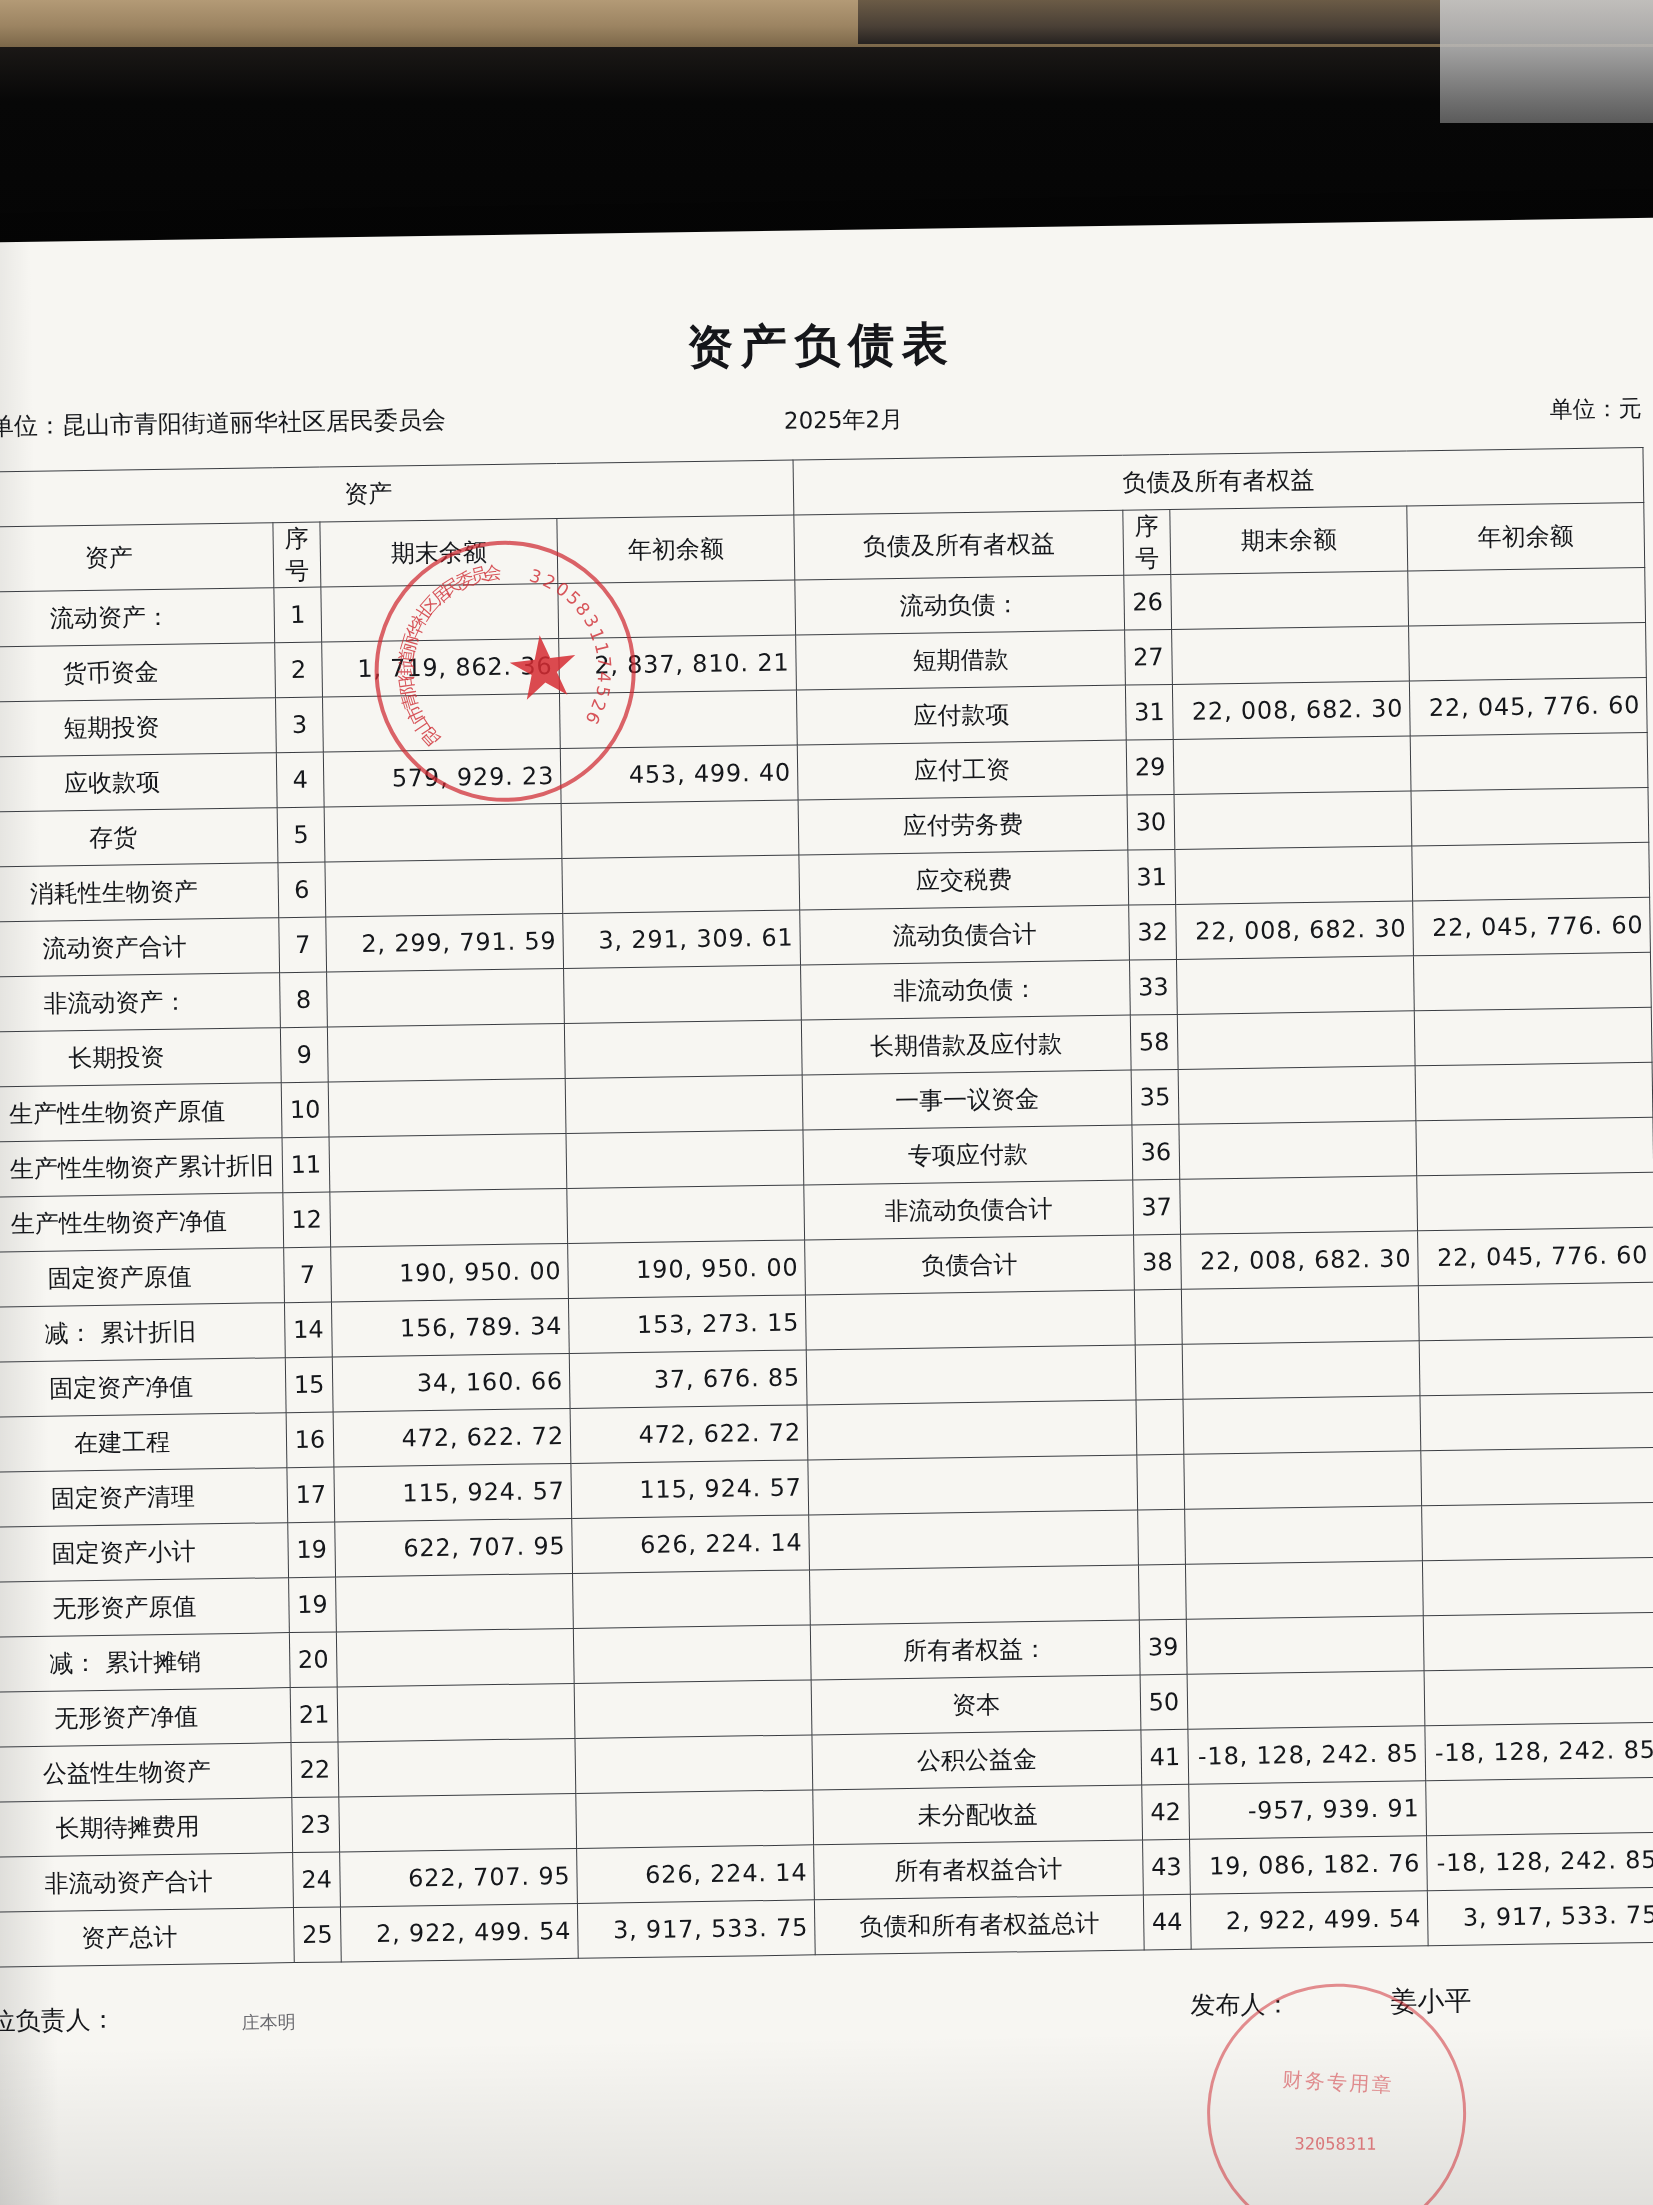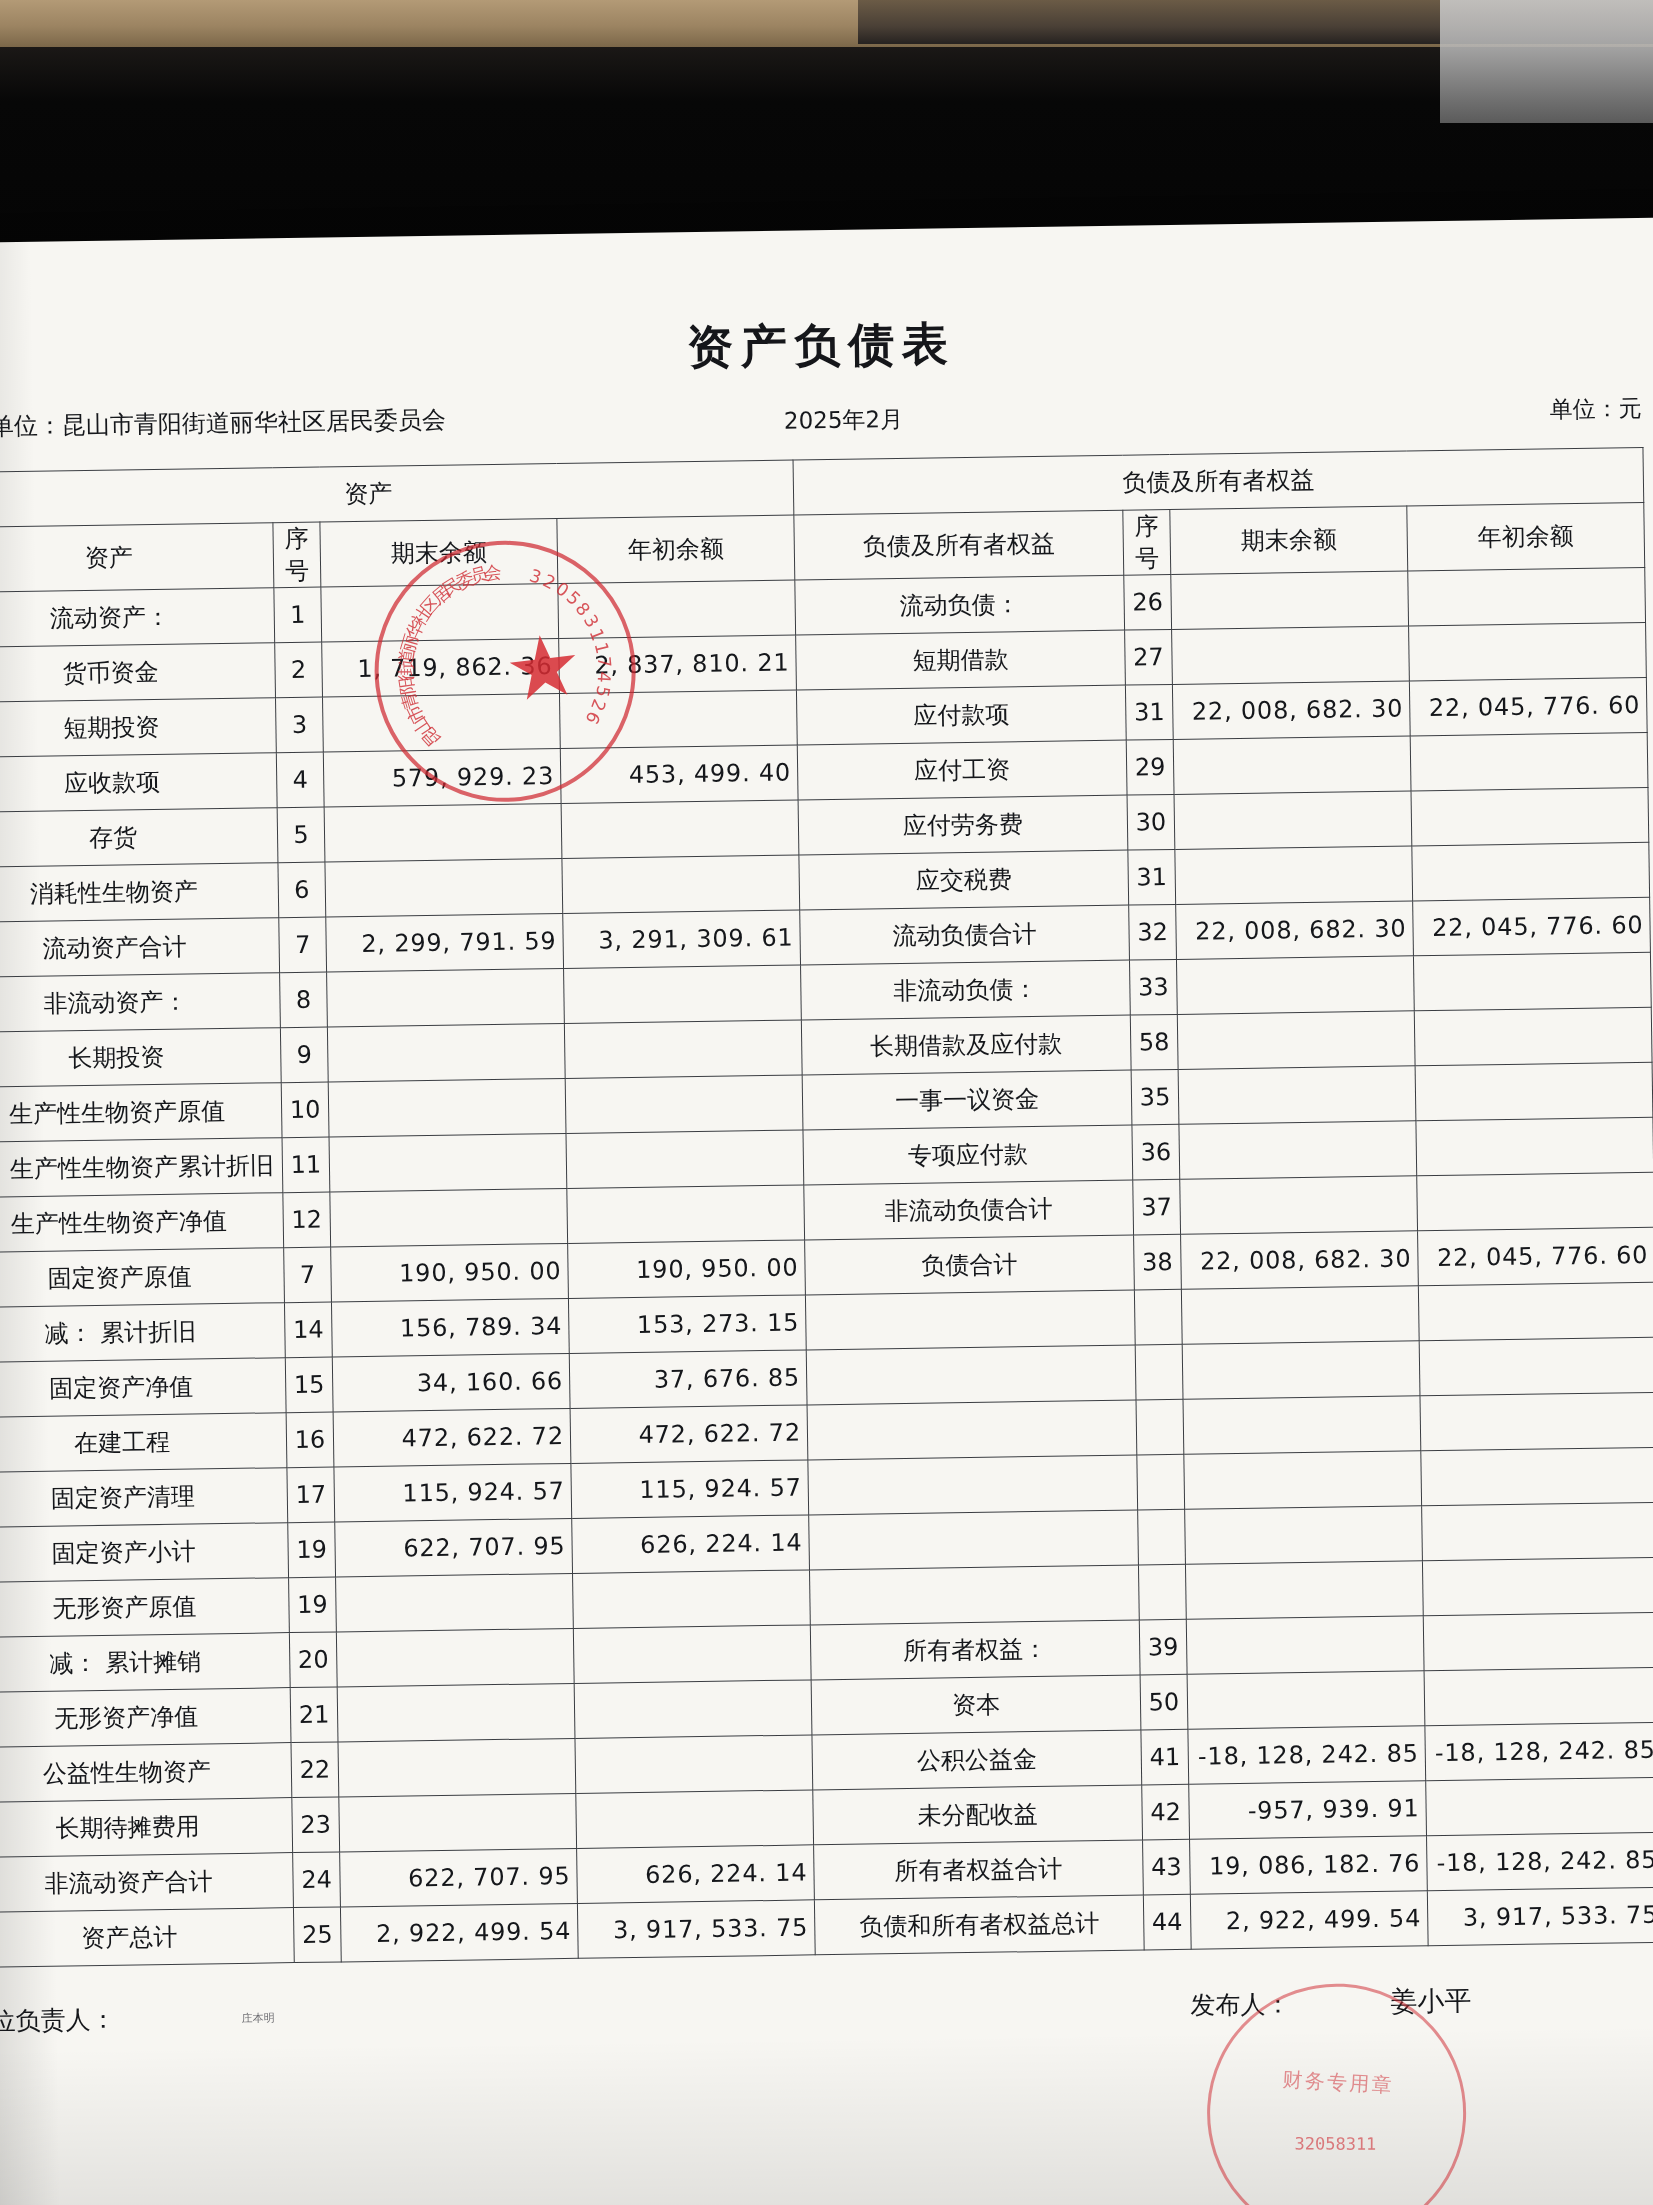--- a/index.html
+++ b/index.html
@@ -147,21 +147,21 @@
     margin-left: -46px;
     margin-top: 37px;
     height: 69px;
     font-family: "DejaVu Sans", "Liberation Sans", sans-serif;
     font-size: 25px;
     color: #15171b;
   }
   .footer .left { position: absolute; left: 0; top: 0; }
   .footer .sig-scrawl {
     position: absolute; left: 276px; top: 10.7px;
-    font-size: 11px; color: #3a3a42; opacity: .75;
+    font-size: 18px; color: #3a3a42; opacity: .75;
     font-family: "DejaVu Serif", serif;
   }
   .footer .right { position: absolute; left: 1225px; top: 0; }
   .footer .right .name { margin-left: 92px; font-size: 27px; }
 
   
   .seal {
     position: absolute;
     border-radius: 50%;
     border: 4.6px solid rgba(206,40,48,.72);

